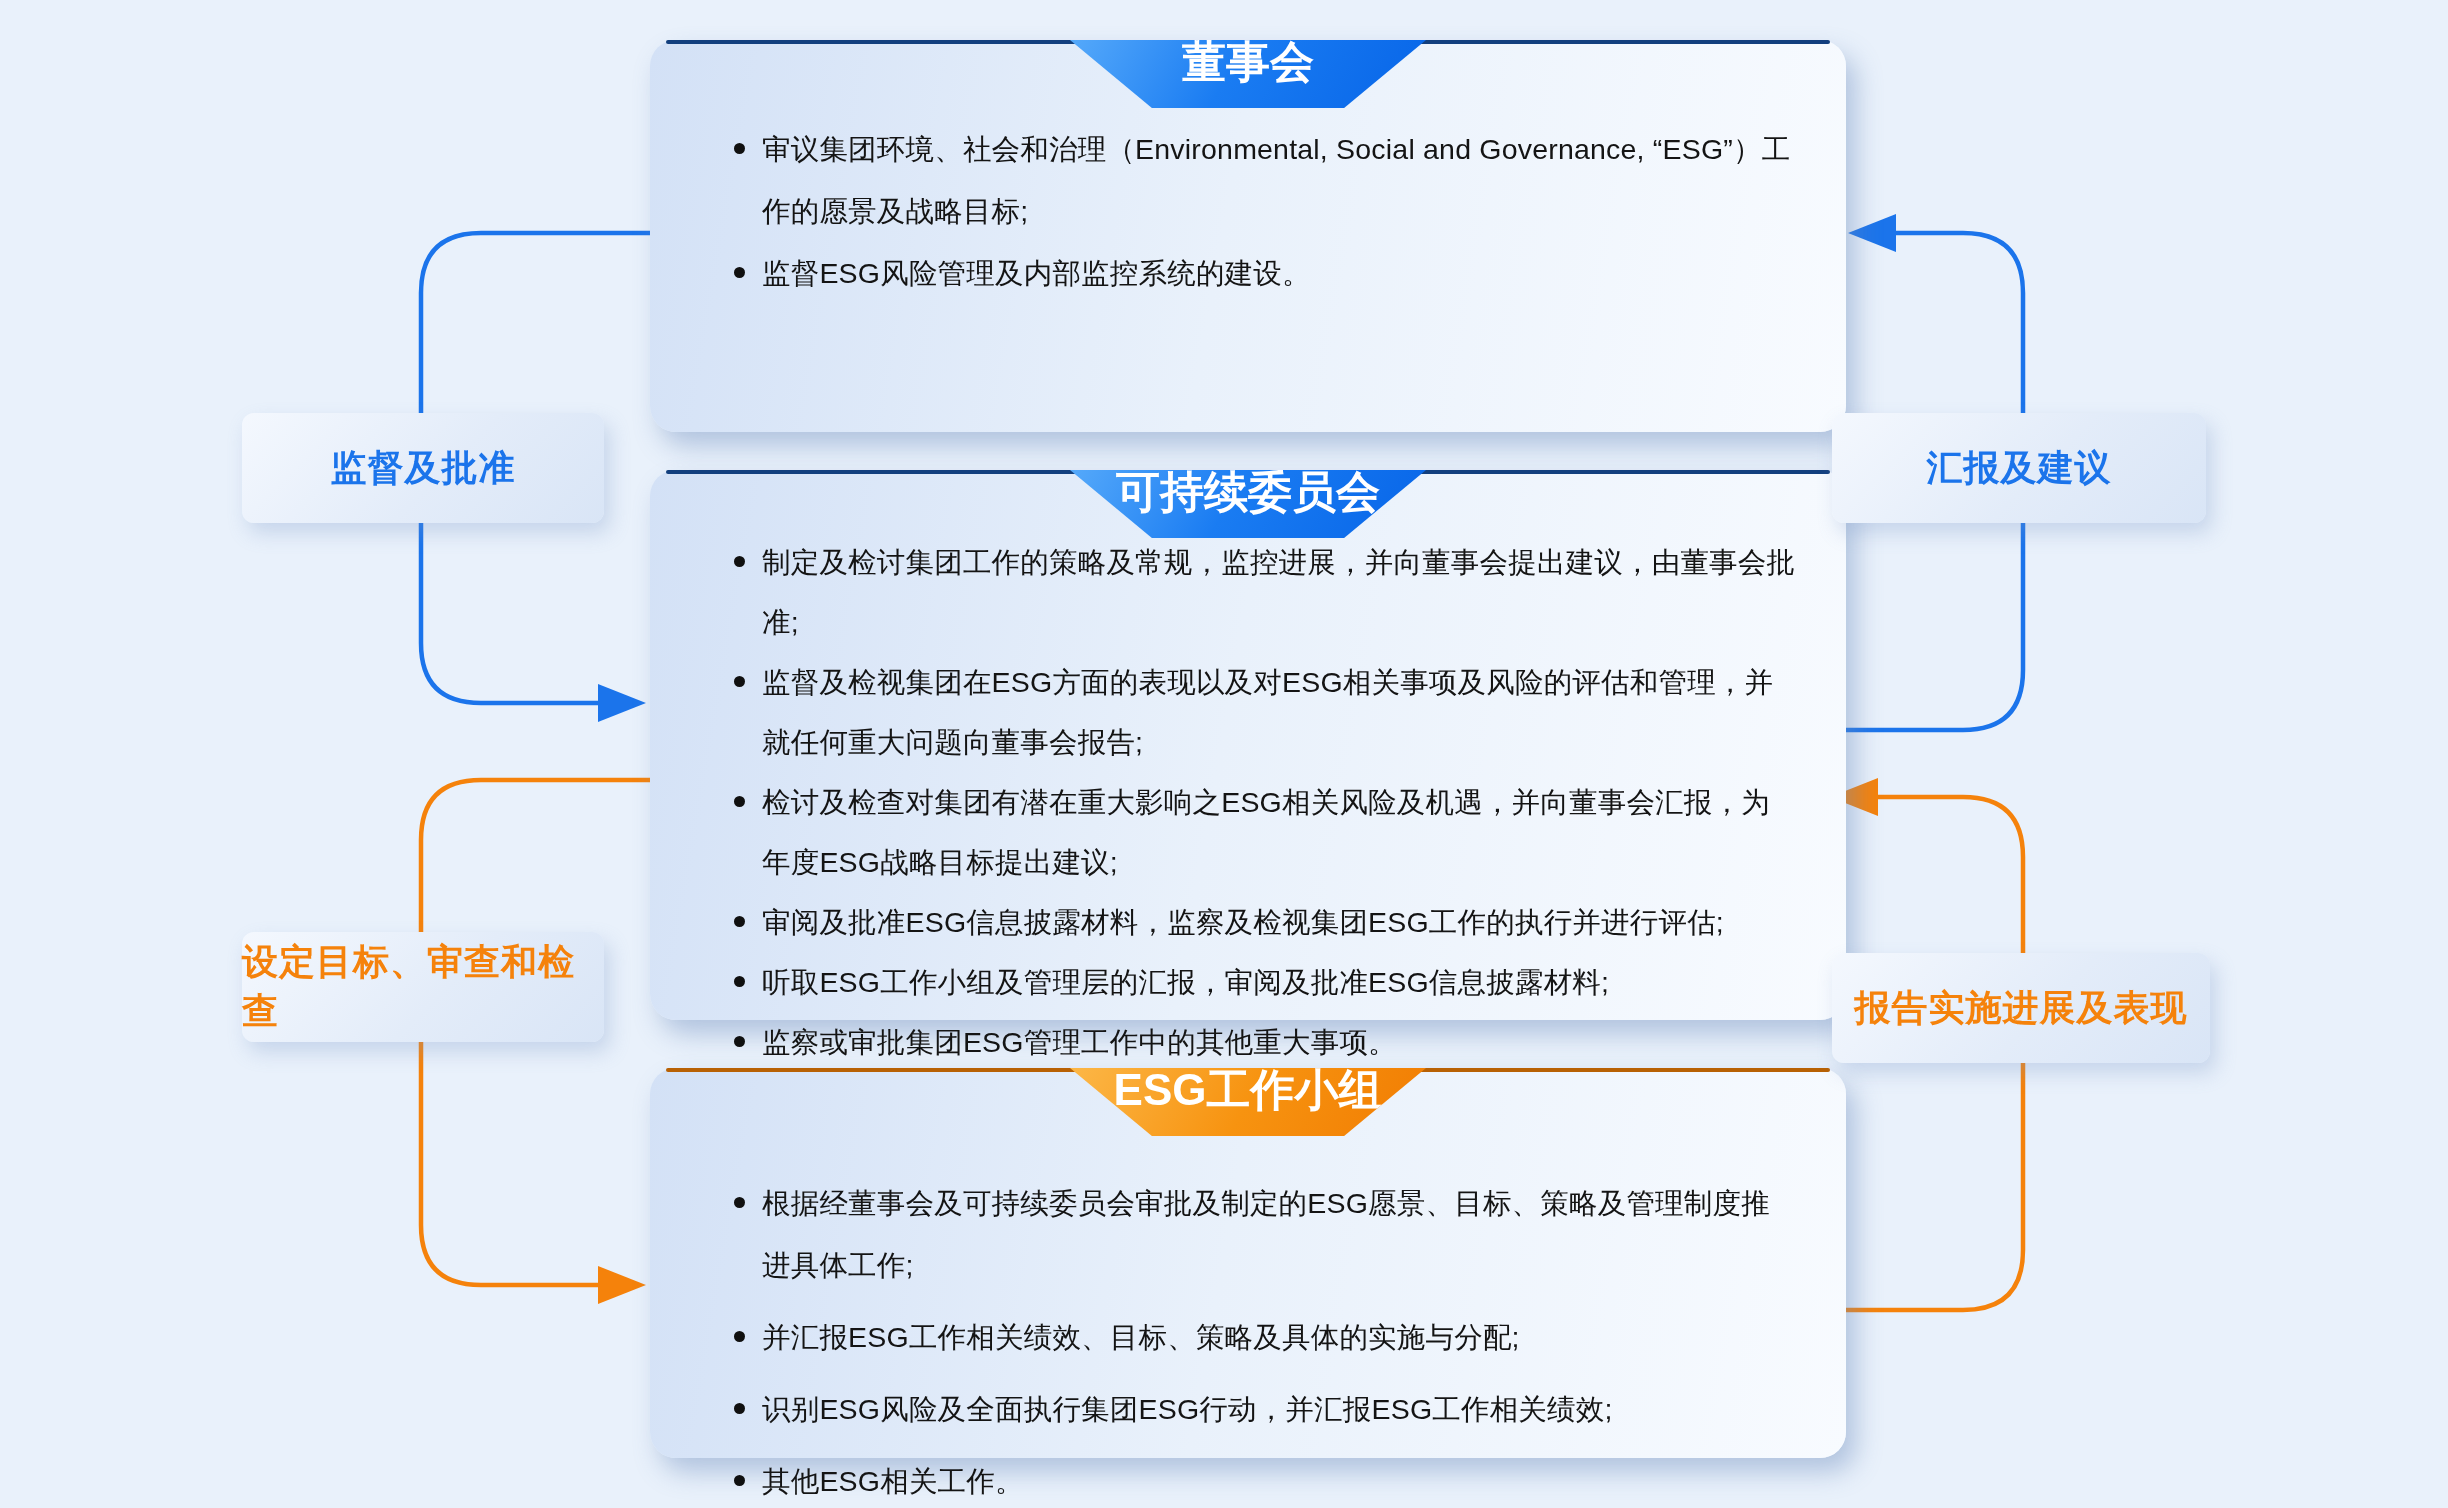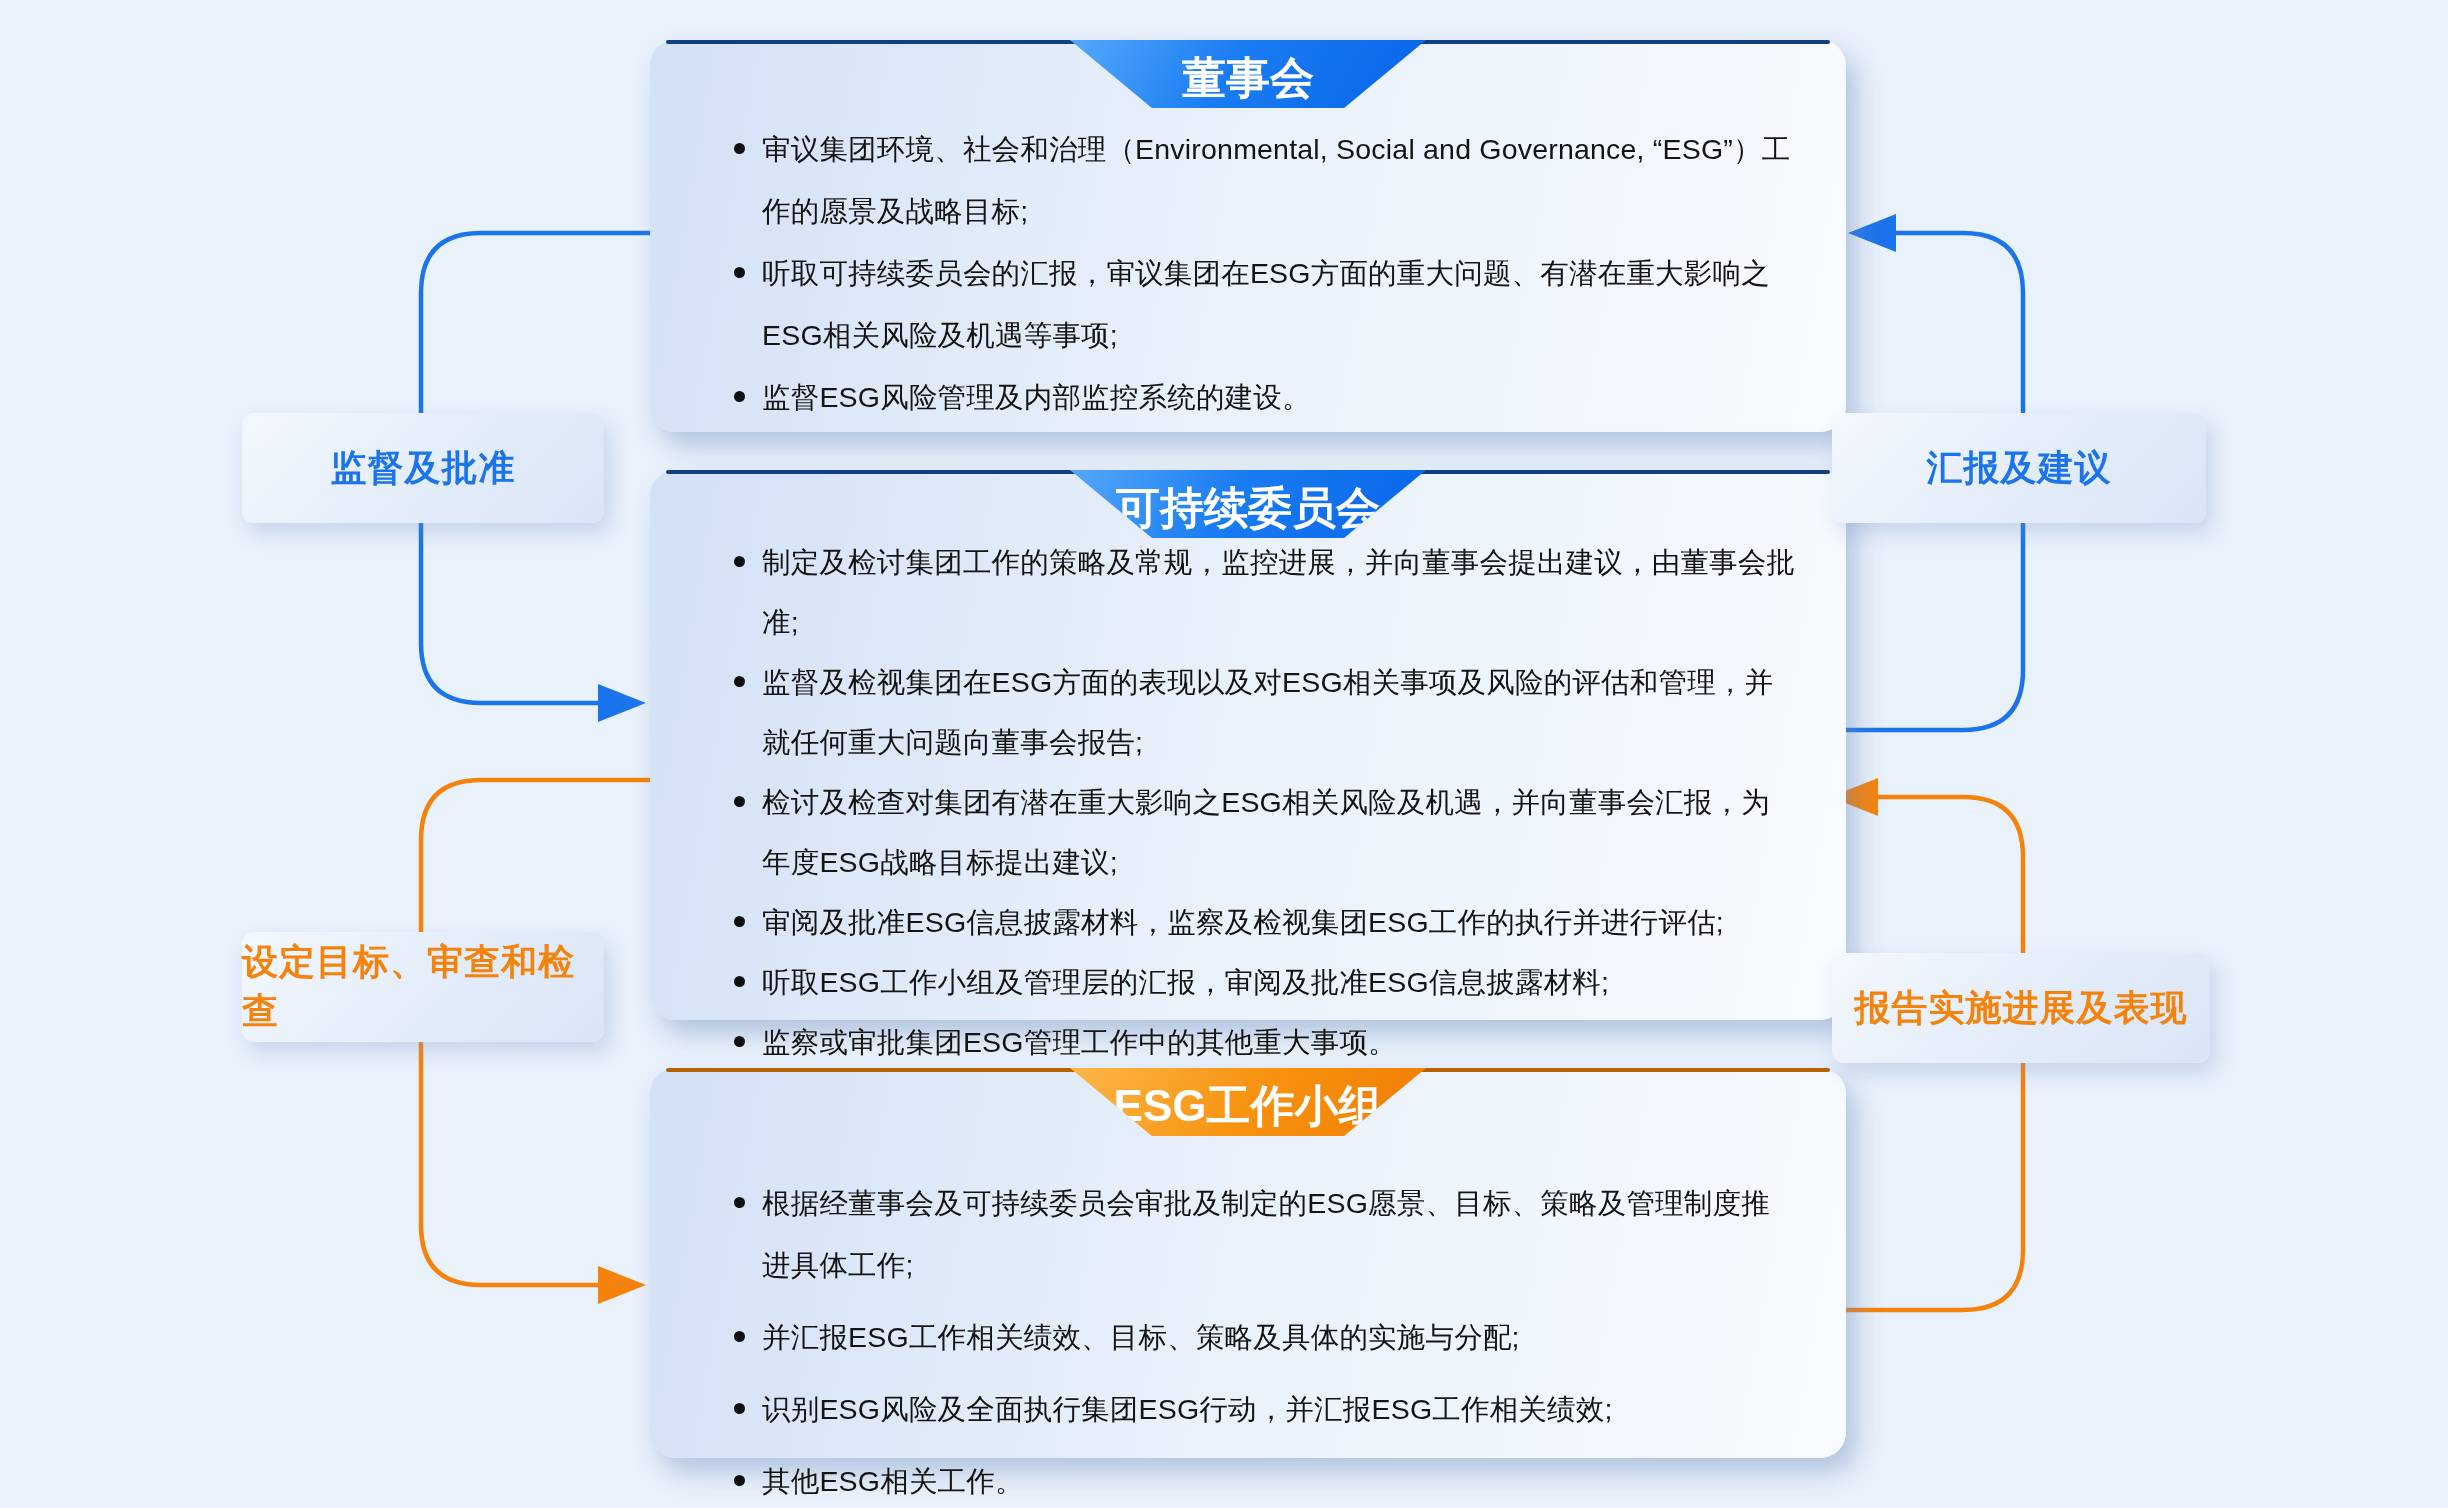--- a/index.html
+++ b/index.html
@@ -22,21 +22,21 @@
   }
   .panel .accent{
     position:absolute;top:0;left:16px;right:16px;height:4px;border-radius:2px;
   }
   .panel.blue .accent{background:#123f7e;}
   .panel.orange .accent{background:#b86104;}
   .header{
     position:absolute;top:0;left:50%;transform:translateX(-50%);
     width:356px;height:68px;
     clip-path:polygon(0 0,100% 0,77% 100%,23% 100%);
-    display:flex;align-items:flex-end;justify-content:center;
+    display:flex;align-items:flex-start;justify-content:center;
     color:#ffffff;font-size:44px;font-weight:700;line-height:1;
     padding-bottom:8px;box-sizing:border-box;
   }
   .panel.blue .header{background:linear-gradient(120deg,#55a9fa 0%,#1a7cf2 45%,#0765e8 100%);}
   .panel.orange .header{background:linear-gradient(120deg,#fcb747 0%,#f79310 50%,#f17c02 100%);}
 
   .panel ul{
     position:absolute;left:76px;right:48px;margin:0;padding:0;list-style:none;
   }
   .panel li{
@@ -93,21 +93,20 @@
     <polygon points="1878,778 1878,816 1830,797" fill="#f5820b"></polygon>
   </svg>
 
   <section class="panel blue" id="panel-board">
     <div class="accent"></div>
     <div class="header">
       <span>董事会</span>
     </div>
     <ul>
       <li>审议集团环境、社会和治理（Environmental, Social and Governance, “ESG”）工作的愿景及战略目标;</li>
-      <li>听取可持续委员会的汇报，审议集团在ESG方面的重大问题、有潜在重大影响之ESG相关风险及机遇等事项;</li>
       <li>监督ESG风险管理及内部监控系统的建设。</li>
     </ul>
   </section>
 
   <section class="panel blue" id="panel-committee">
     <div class="accent"></div>
     <div class="header">
       <span>可持续委员会</span>
     </div>
     <ul>

